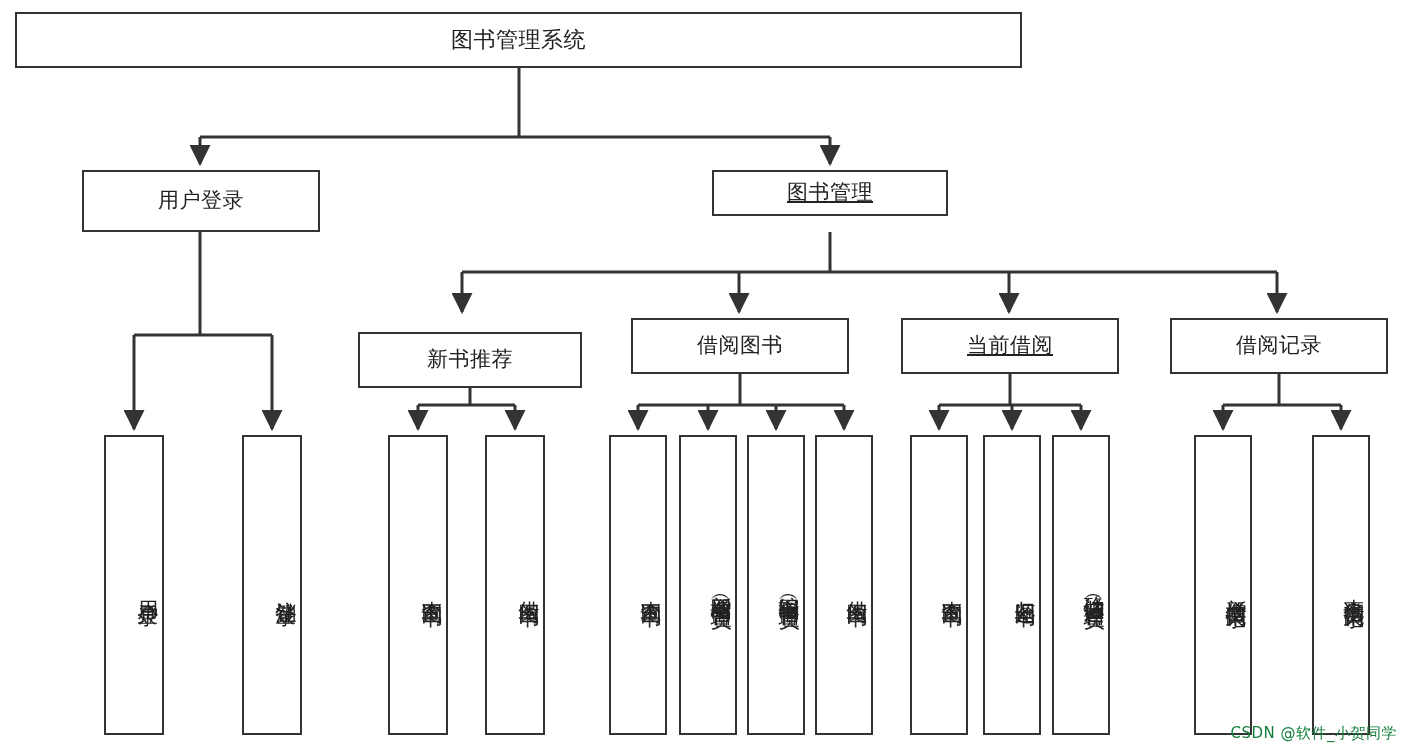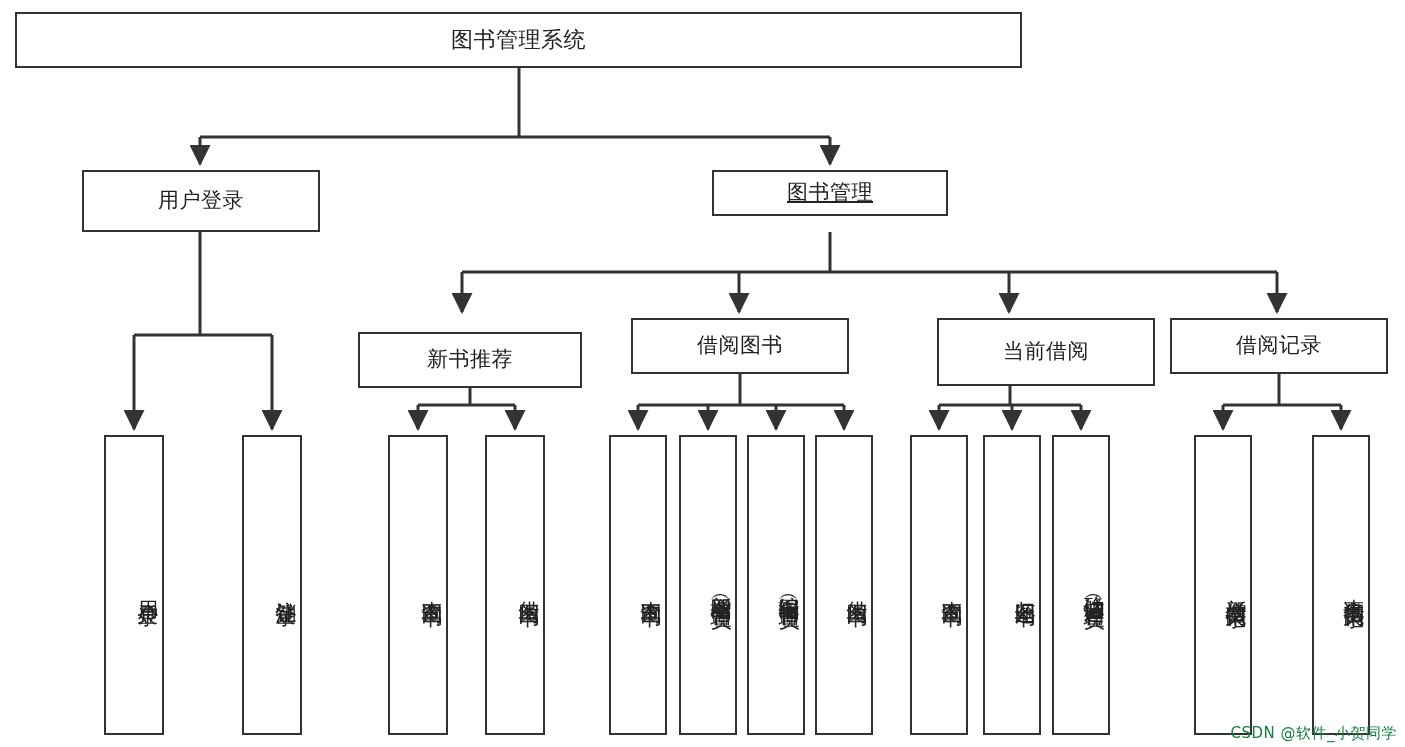--- a/index.html
+++ b/index.html
@@ -136,21 +136,21 @@
   <div class="node node-h" id="n-l2-1" style="left: 712px; top: 170px; width: 236px; height: 46px; text-decoration: underline;">
     <span>图书管理</span>
   </div>
 
   <div class="node node-h" id="n-l3-0" style="left: 358px; top: 332px; width: 224px; height: 56px;">
     <span>新书推荐</span>
   </div>
   <div class="node node-h" id="n-l3-1" style="left: 631px; top: 318px; width: 218px; height: 56px;">
     <span>借阅图书</span>
   </div>
-  <div class="node node-h" id="n-l3-2" style="left: 937px; top: 318px; width: 218px; height: 68px;">
+  <div class="node node-h" id="n-l3-2" style="left: 901px; top: 318px; width: 218px; height: 56px; text-decoration: underline;">
     <span>当前借阅</span>
   </div>
   <div class="node node-h" id="n-l3-3" style="left: 1170px; top: 318px; width: 218px; height: 56px; font-family: Liberation Serif, serif;">
     <span>借阅记录</span>
   </div>
 
   <div class="node node-v" id="n-lf-0" style="left: 104px; top: 435px; width: 60px; height: 300px;">
     <span>用户登录</span>
   </div>
   <div class="node node-v" id="n-lf-1" style="left: 242px; top: 435px; width: 60px; height: 300px;">

